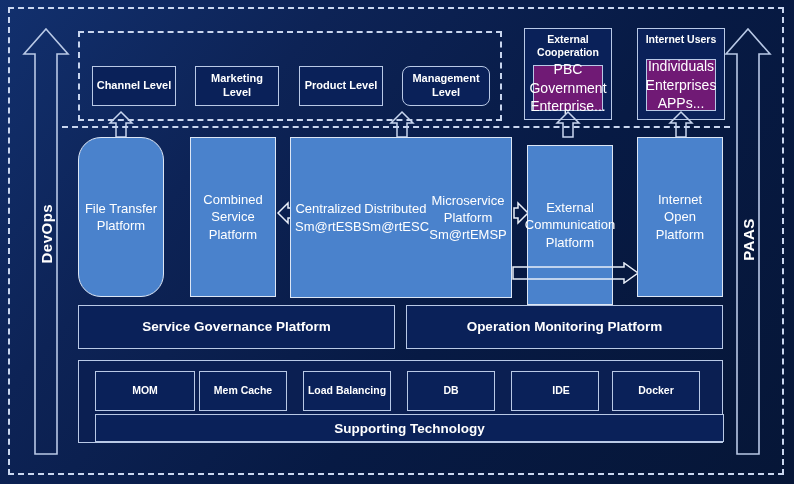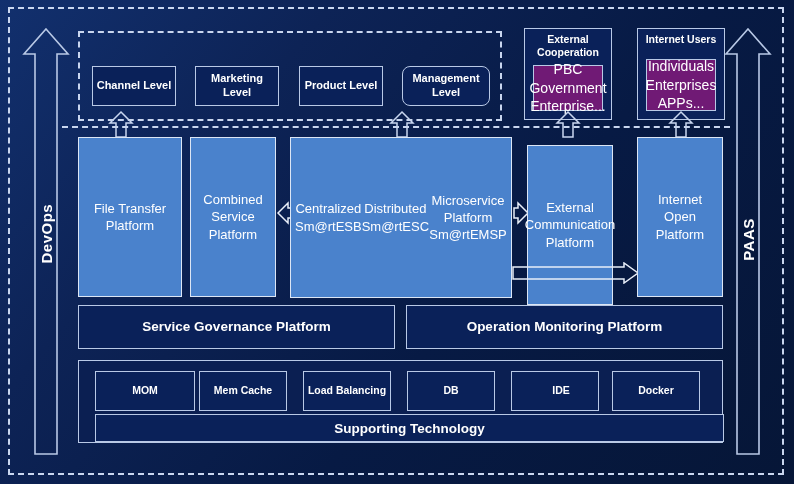--- a/index.html
+++ b/index.html
@@ -193,21 +193,21 @@
     <svg width="26" height="28" viewBox="0 0 26 28">
       <path d="M13 2 L24 13 L18 13 L18 27 L8 27 L8 13 L2 13 Z" fill="none" stroke="#c9d6ef" stroke-width="1.5"></path>
     </svg>
   </div>
   <div class="uparrow" style="left:668px; top:110px; width:26px; height:28px;">
     <svg width="26" height="28" viewBox="0 0 26 28">
       <path d="M13 2 L24 13 L18 13 L18 27 L8 27 L8 13 L2 13 Z" fill="none" stroke="#c9d6ef" stroke-width="1.5"></path>
     </svg>
   </div>
 
-  <div class="bluebox" style="left:78px; top:137px; width:104px; height:160px;">
+  <div class="bluebox" style="left:78px; top:137px; width:86px; height:160px;border-radius:23px;">
     <span>File Transfer Platform</span>
   </div>
 
   <div class="bluebox" style="left:190px; top:137px; width:86px; height:160px;">
     <span>Combined Service Platform</span>
   </div>
 
   <div class="harrow" style="left:276px; top:200px; width:18px; height:26px;">
     <svg width="18" height="26" viewBox="0 0 18 26">
       <path d="M2 13 L12 3 L12 8 L16 8 L16 18 L12 18 L12 23 Z" fill="none" stroke="#e8eef9" stroke-width="1.5"></path>

